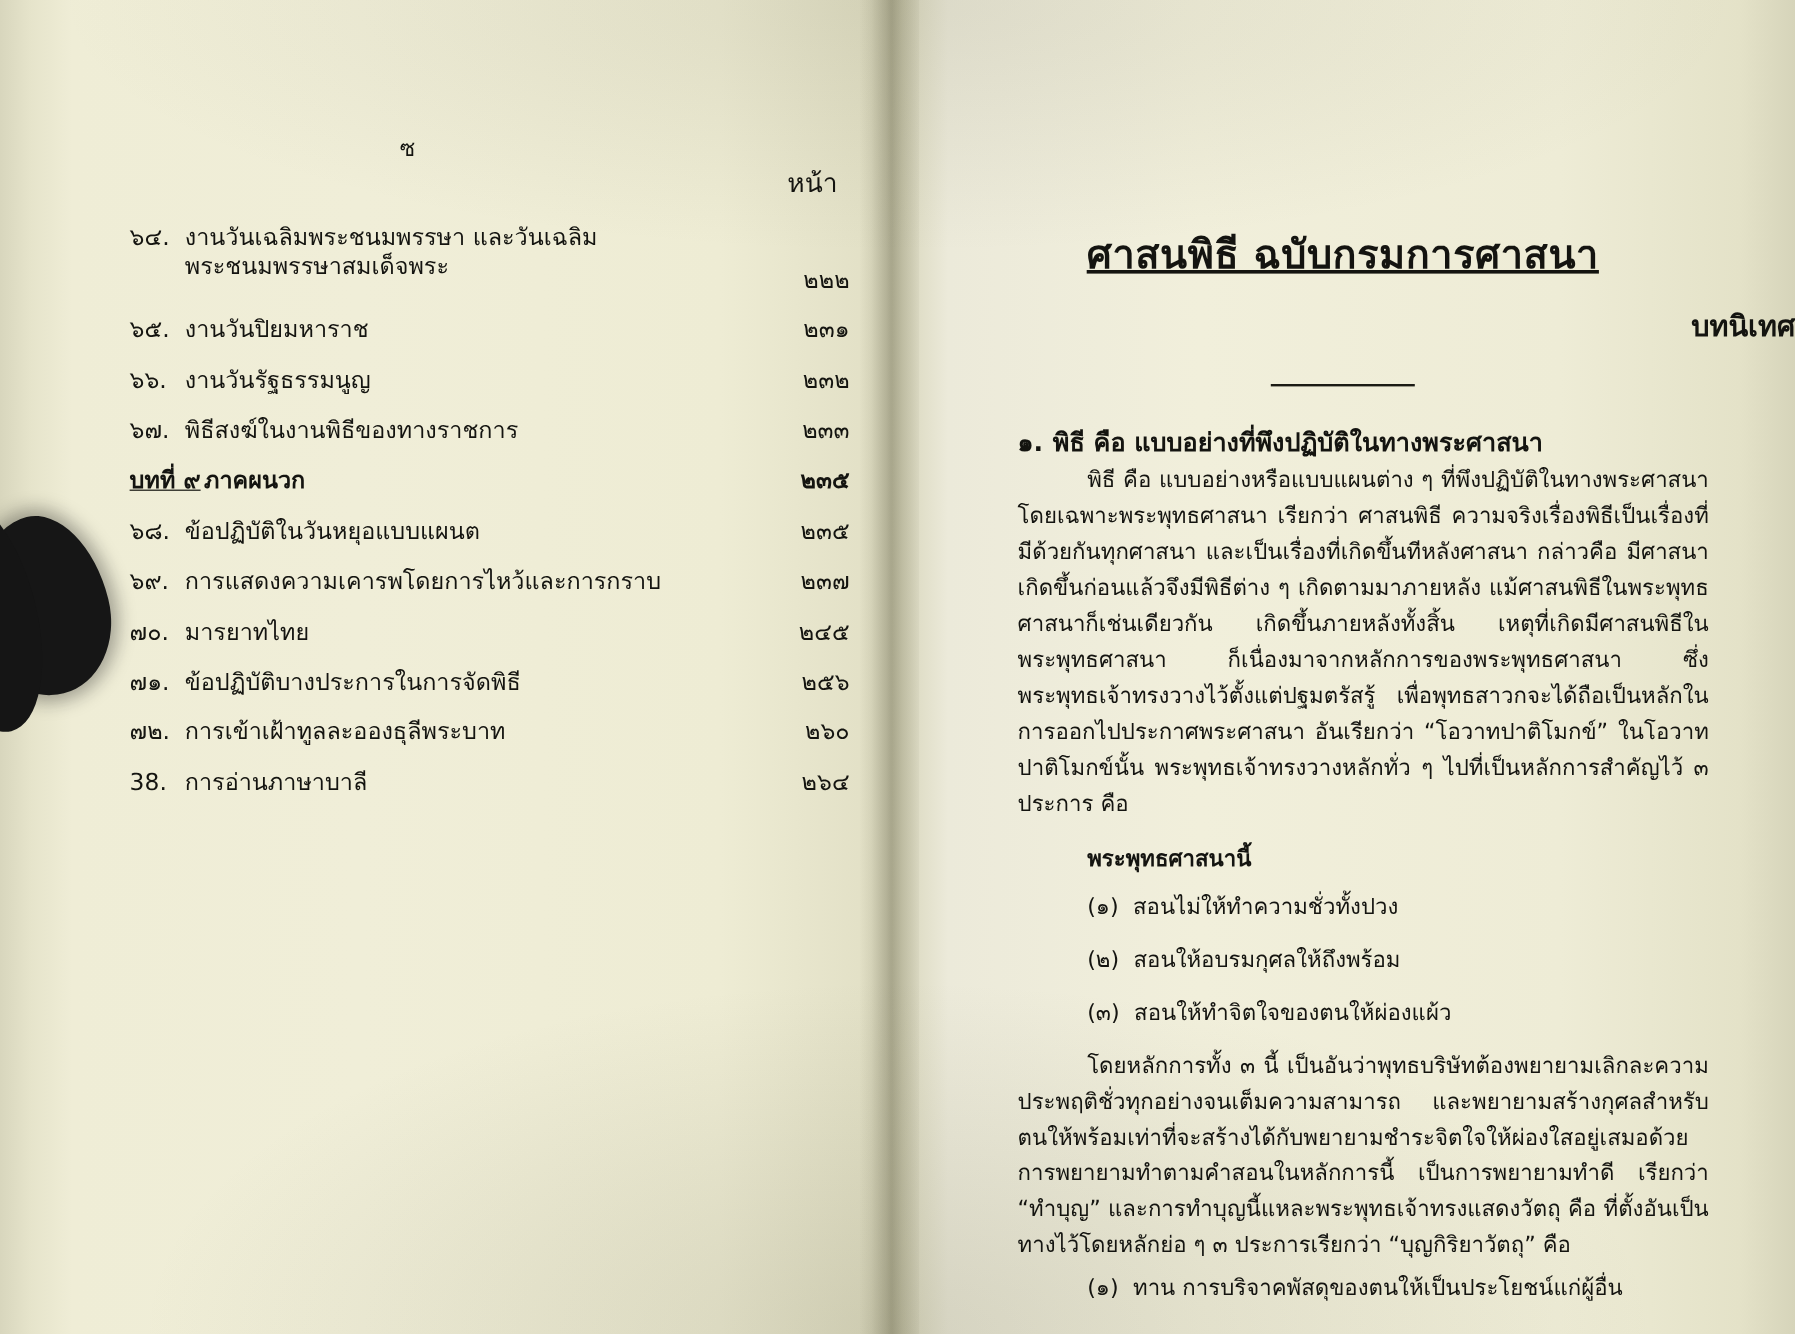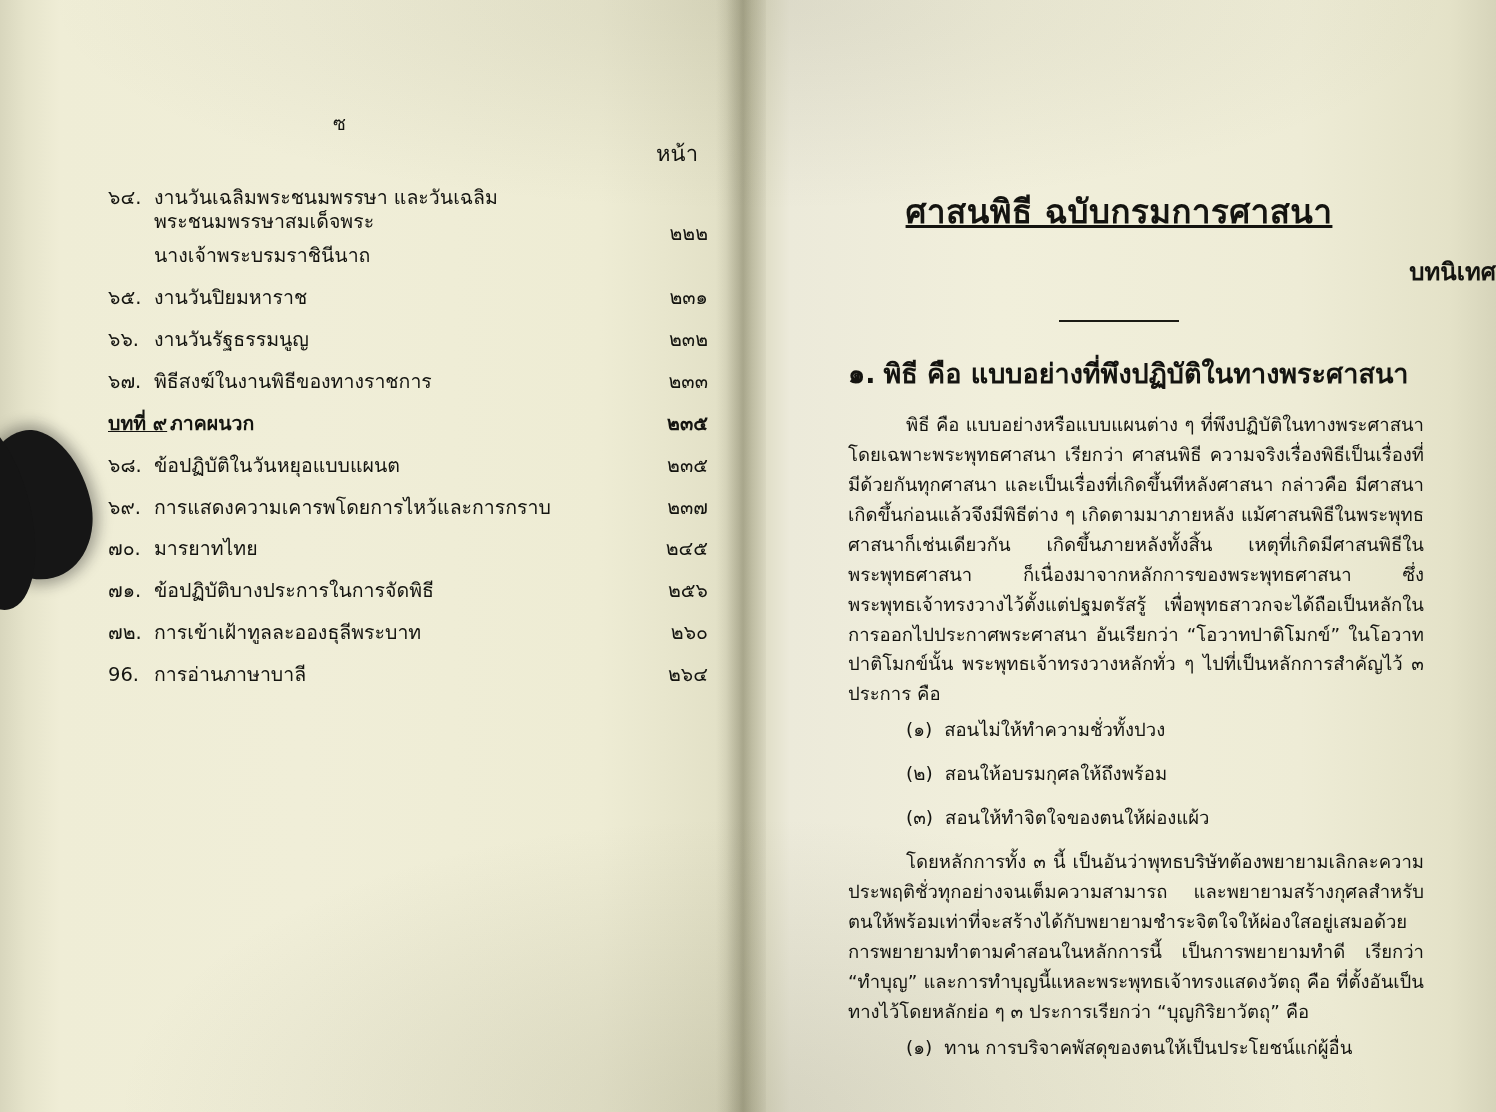--- a/index.html
+++ b/index.html
@@ -150,22 +150,21 @@
     position: absolute;
     left: 106px;
     top: 352px;
     width: 576px;
     font-size: 18.5px;
     line-height: 1.62;
     text-align: justify;
   }
   .heading1 {
     font-weight: bold;
-    font-size: 27px;
-    margin-bottom: 14px;
+    font-size: 21px;
   }
   .heading1 .hnum { margin-right: 8px; }
   p.para {
     margin: 0 0 6px 0;
     text-indent: 58px;
   }
   .sub-head {
     margin: 16px 0 10px 58px;
     font-weight: bold;
   }
@@ -211,21 +210,20 @@
     </div>
 
     <div class="toc">
       <div class="toc-head">หน้า</div>
 
 
       <div class="toc-row two-line">
         <span class="toc-num">๖๔.</span>
         <span class="toc-title">
           <span>งานวันเฉลิมพระชนมพรรษา  และวันเฉลิมพระชนมพรรษาสมเด็จพระ</span>
-          <span class="cont">นางเจ้าพระบรมราชินีนาถ</span>
         </span>
         <span class="toc-page">๒๒๒</span>
       </div>
 
       <div class="toc-row">
         <span class="toc-num">๖๕.</span>
         <span class="toc-title">งานวันปิยมหาราช</span>
         <span class="toc-page">๒๓๑</span>
       </div>
 
@@ -271,41 +269,42 @@
         <span class="toc-page">๒๕๖</span>
       </div>
 
       <div class="toc-row">
         <span class="toc-num">๗๒.</span>
         <span class="toc-title">การเข้าเฝ้าทูลละอองธุลีพระบาท</span>
         <span class="toc-page">๒๖๐</span>
       </div>
 
       <div class="toc-row">
-        <span class="toc-num">96.</span>
+        <span class="toc-num">38.</span>
         <span class="toc-title">การอ่านภาษาบาลี</span>
         <span class="toc-page">๒๖๔</span>
       </div>
     </div>
 
     <div class="thumb"></div>
   </div>
 
   <div class="page page-right">
     <div class="r-title">ศาสนพิธี  ฉบับกรมการศาสนา</div>
     <div class="r-subtitle">บทนิเทศ</div>
     <div class="rule"></div>
 
     <div class="r-body">
       <div class="heading1">
         <span class="hnum">๑.</span><span>พิธี  คือ  แบบอย่างที่พึงปฏิบัติในทางพระศาสนา</span>
       </div>
 
       <p class="para">พิธี  คือ  แบบอย่างหรือแบบแผนต่าง ๆ  ที่พึงปฏิบัติในทางพระศาสนา  โดยเฉพาะพระพุทธศาสนา เรียกว่า  ศาสนพิธี  ความจริงเรื่องพิธีเป็นเรื่องที่มีด้วยกันทุกศาสนา  และเป็นเรื่องที่เกิดขึ้นทีหลังศาสนา  กล่าวคือ  มีศาสนาเกิดขึ้นก่อนแล้วจึงมีพิธีต่าง ๆ เกิดตามมาภายหลัง  แม้ศาสนพิธีในพระพุทธศาสนาก็เช่นเดียวกัน  เกิดขึ้นภายหลังทั้งสิ้น  เหตุที่เกิดมีศาสนพิธีในพระพุทธศาสนา  ก็เนื่องมาจากหลักการของพระพุทธศาสนา  ซึ่งพระพุทธเจ้าทรงวางไว้ตั้งแต่ปฐมตรัสรู้  เพื่อพุทธสาวกจะได้ถือเป็นหลักในการออกไปประกาศพระศาสนา  อันเรียกว่า  “โอวาทปาติโมกข์”  ในโอวาทปาติโมกข์นั้น  พระพุทธเจ้าทรงวางหลักทั่ว ๆ ไปที่เป็นหลักการสำคัญไว้ ๓ ประการ  คือ</p>
 
+      <div class="sub-head">พระพุทธศาสนานี้</div>
 
       <div class="list-item">
         <span class="lnum">(๑)</span>
         <span class="ltext">สอนไม่ให้ทำความชั่วทั้งปวง</span>
       </div>
       <div class="list-item">
         <span class="lnum">(๒)</span>
         <span class="ltext">สอนให้อบรมกุศลให้ถึงพร้อม</span>
       </div>
       <div class="list-item">

